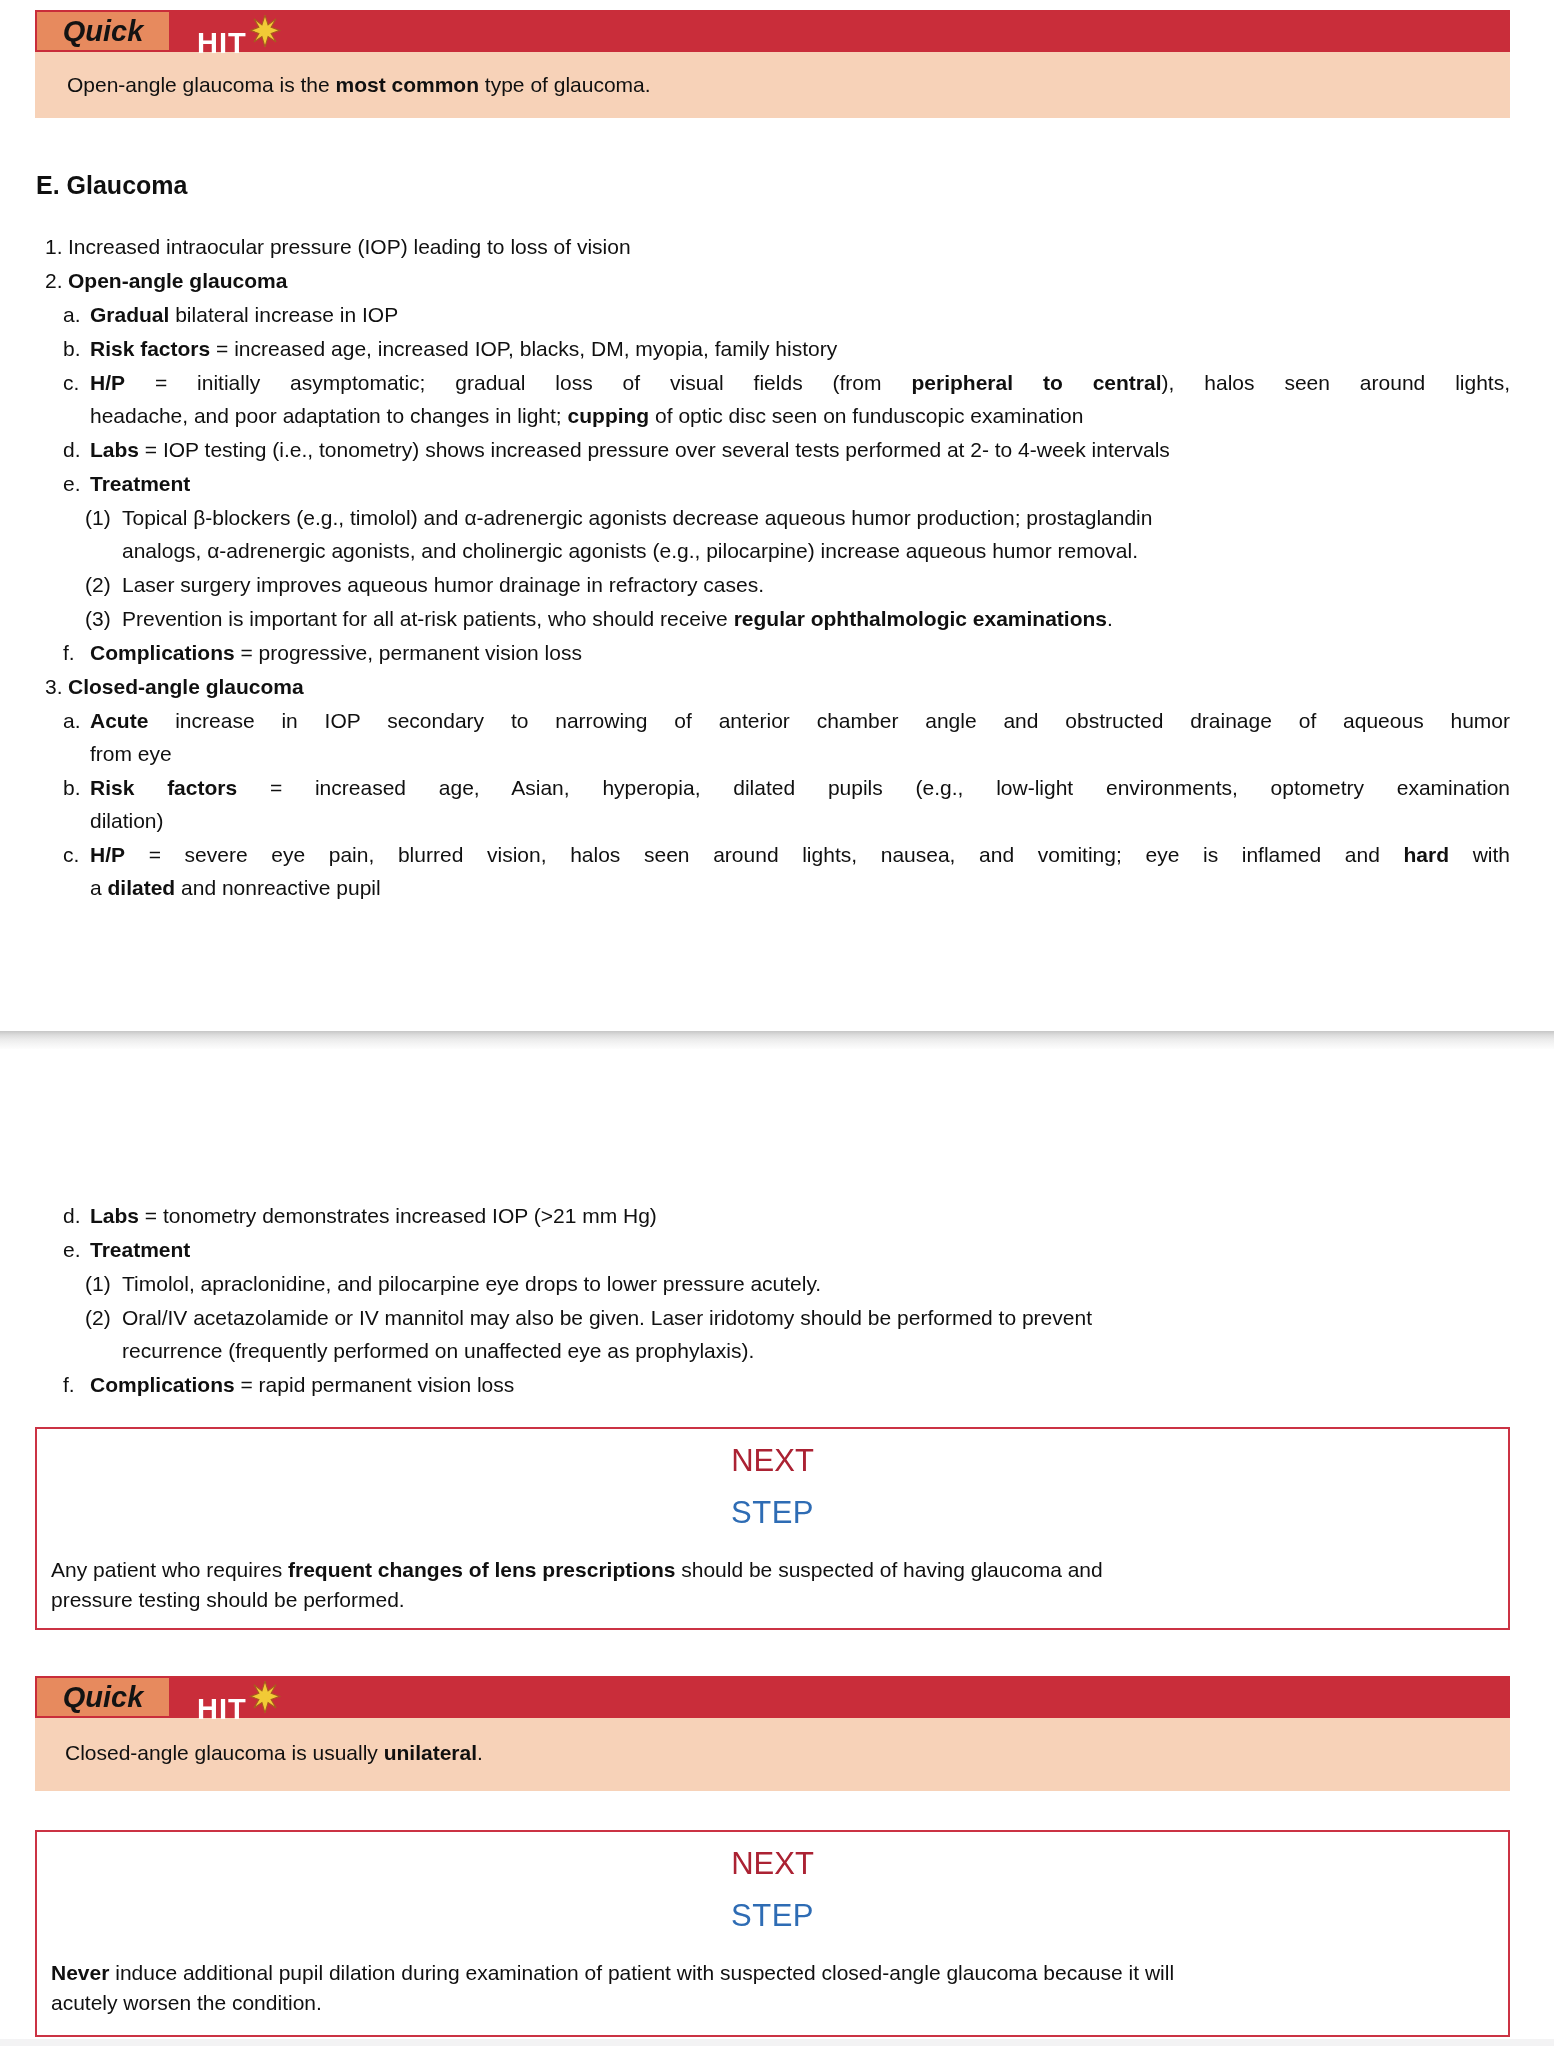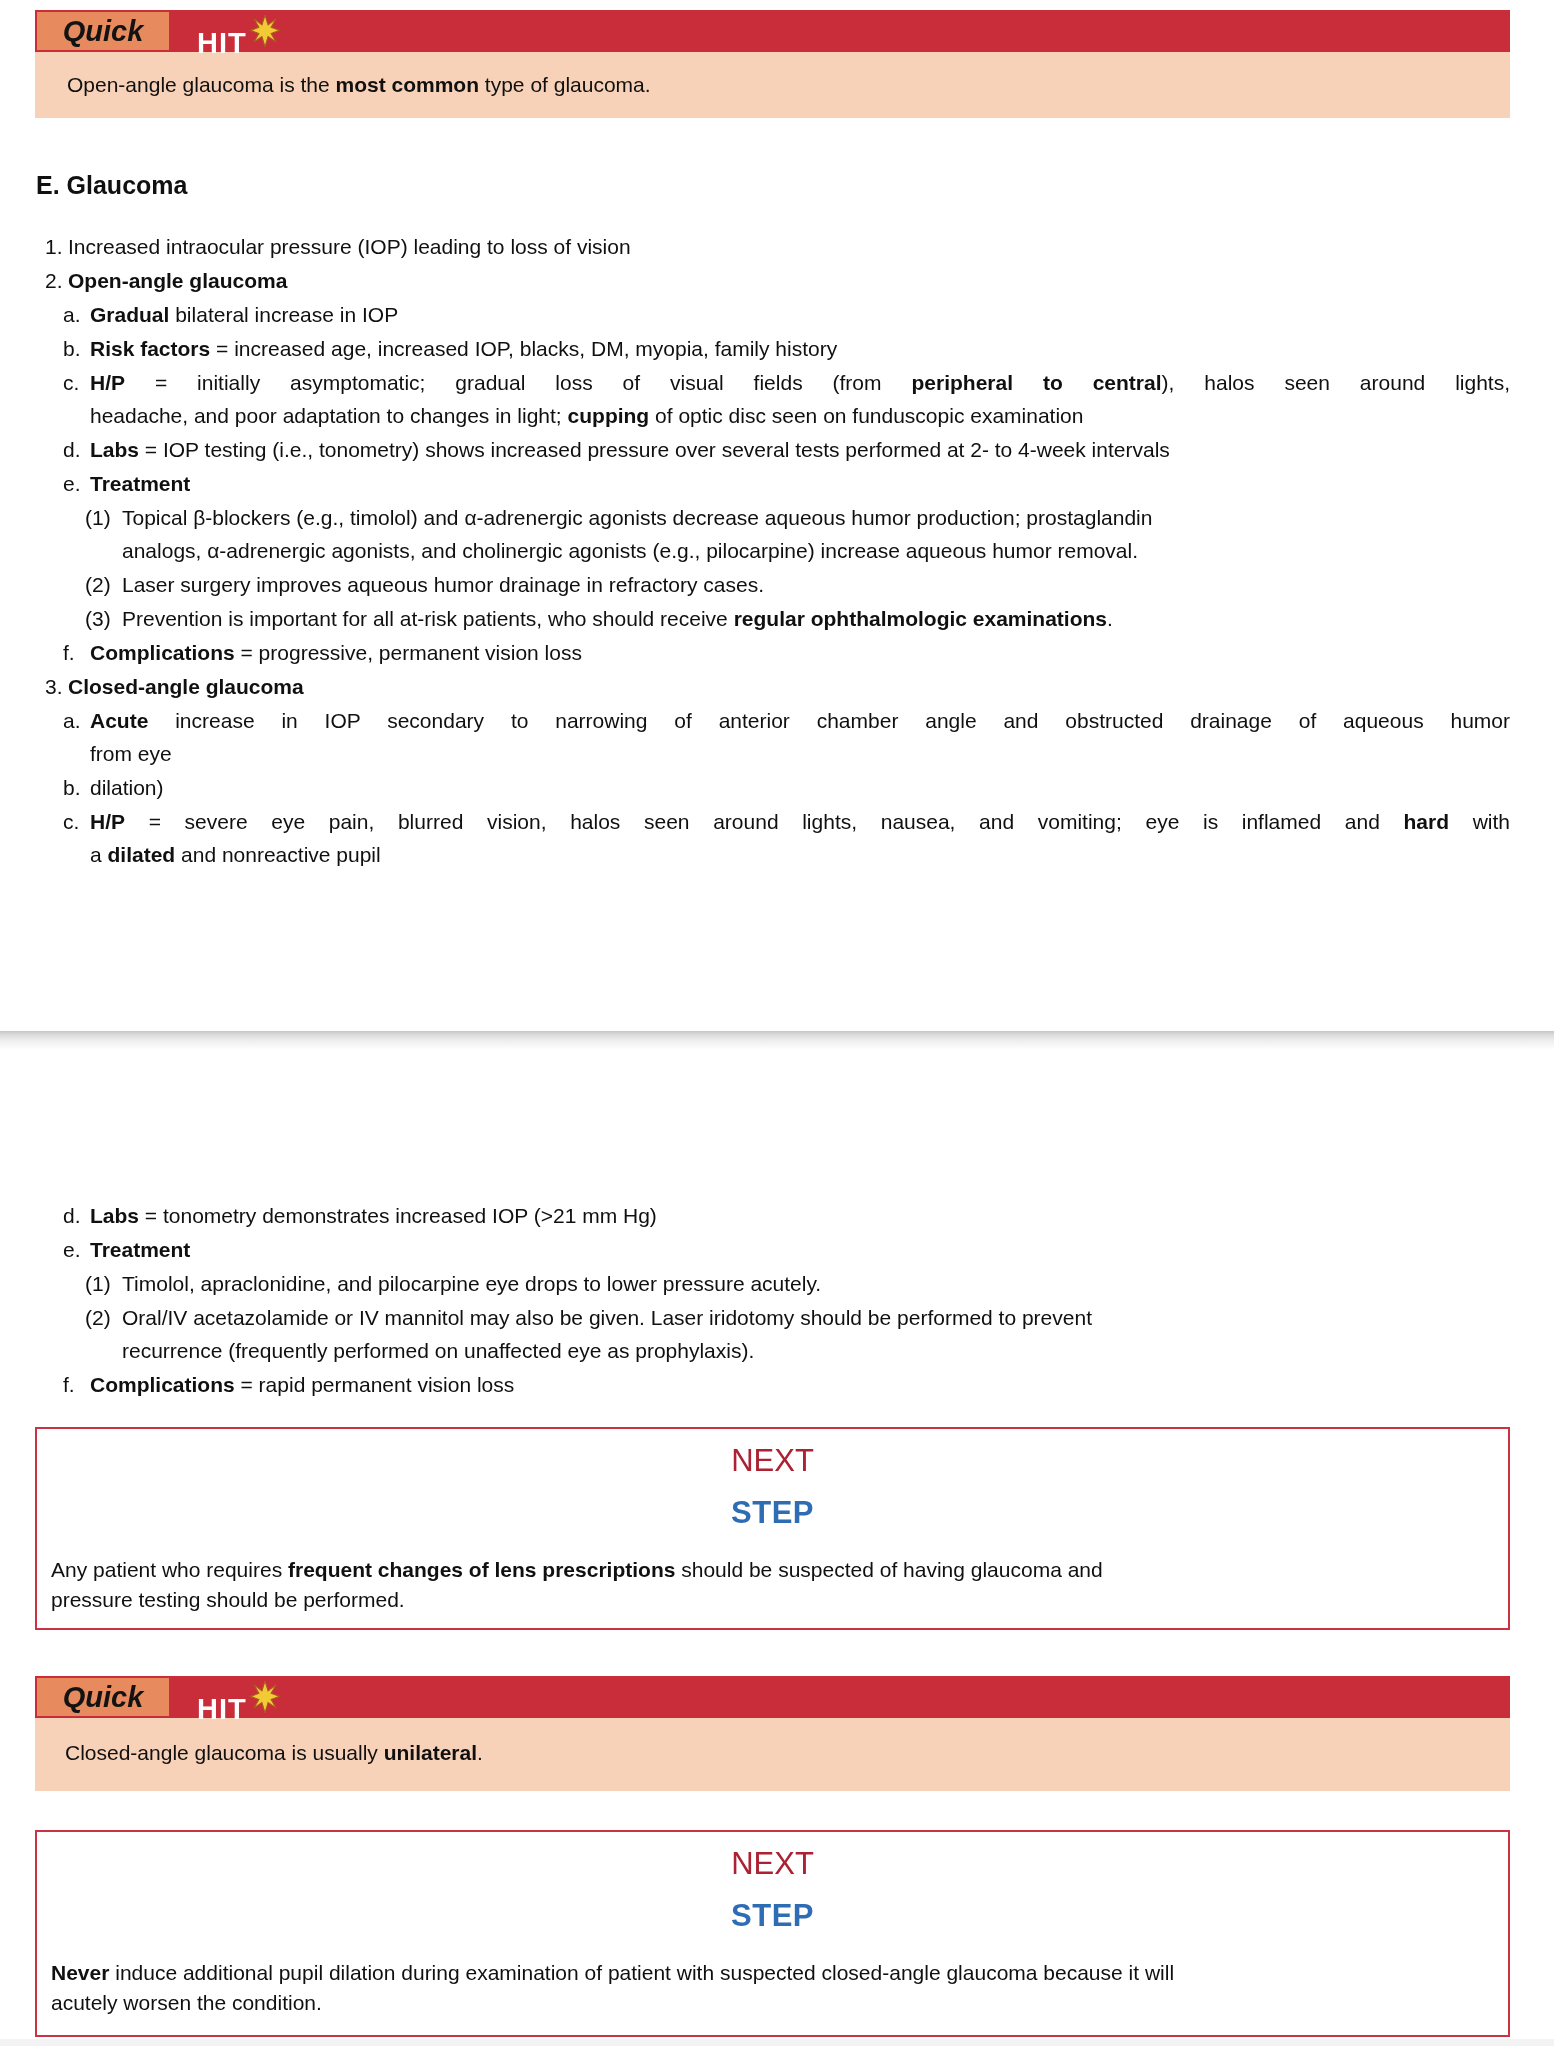--- a/index.html
+++ b/index.html
@@ -41,21 +41,21 @@
   
   .divider{position:absolute;left:0;top:1031px;width:1554px;height:18px;
            background:linear-gradient(180deg,#c6c6c6 0%,#dcdcdc 22%,#ececec 48%,#f6f6f6 76%,#fdfdfd 100%);}
 
   
   .ns-box{position:absolute;left:35px;width:1475px;border:2px solid var(--box_border_red);
           box-sizing:border-box;background:#fff;}
   #nextstep1{top:1427px;height:203px;}
   #nextstep2{top:1830px;height:207px;}
   .ns-next{text-align:center;margin-top:14px;font-size:31px;color:var(--next_red);}
-  .ns-step{text-align:center;margin-top:16px;font-size:31px;font-weight:bold;color:var(--step_blue);letter-spacing:.5px;}
+  .ns-step{text-align:center;margin-top:16px;font-size:31px;font-weight:normal;color:var(--step_blue);letter-spacing:.5px;}
   .ns-body{margin:24px 14px 0;font-size:21px;line-height:30px;text-align:left;}
 
   .bottom-strip{position:absolute;left:0;top:2039px;width:1554px;height:7px;background:#f3f3f4;}
 </style>
 </head>
 <body>
 
 <div class="page">
 
   <div class="qh" id="quickhit1">
@@ -88,20 +88,21 @@
     <div class="li lv3"><span class="marker">(3)</span><span><span>Prevention is important for all at-risk patients, who should receive </span><b>regular ophthalmologic examinations</b><span>.</span></span></div>
     <div class="li lv2"><span class="marker">f.</span><span><b>Complications</b><span> = progressive, permanent vision loss</span></span></div>
     <div class="li lv1"><span class="marker">3.</span><span><b>Closed-angle glaucoma</b></span></div>
     <div class="li lv2">
       <span class="marker">a.</span>
       <div class="jline1"><b>Acute</b><span> increase in IOP secondary to narrowing of anterior chamber angle and obstructed drainage of aqueous humor</span></div>
       <div><span>from eye</span></div>
     </div>
     <div class="li lv2">
       <span class="marker">b.</span>
+      <div class="jline1"><b>Risk factors</b><span> = increased age, Asian, hyperopia, dilated pupils (e.g., low-light environments, optometry examination</span></div>
       <div><span>dilation)</span></div>
     </div>
     <div class="li lv2">
       <span class="marker">c.</span>
       <div class="jline1"><b>H/P</b><span> = severe eye pain, blurred vision, halos seen around lights, nausea, and vomiting; eye is inflamed and </span><b>hard</b><span> with</span></div>
       <div><span>a </span><b>dilated</b><span> and nonreactive pupil</span></div>
     </div>
   </div>
 
   <div class="divider"></div>

